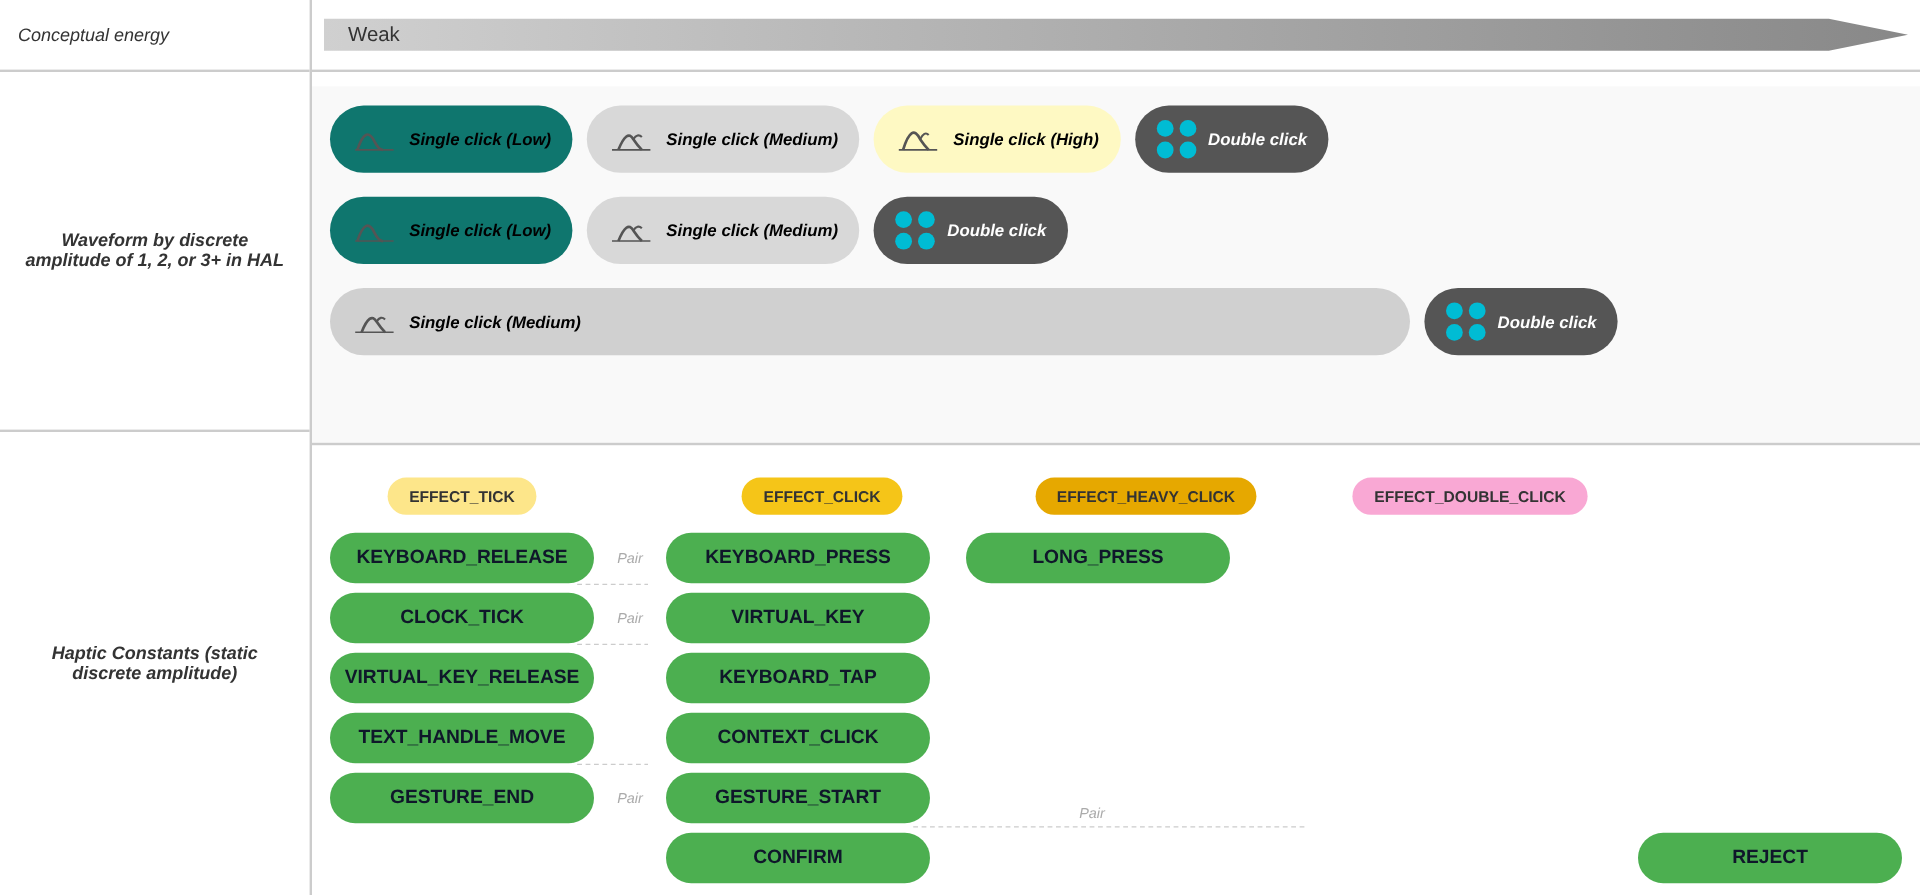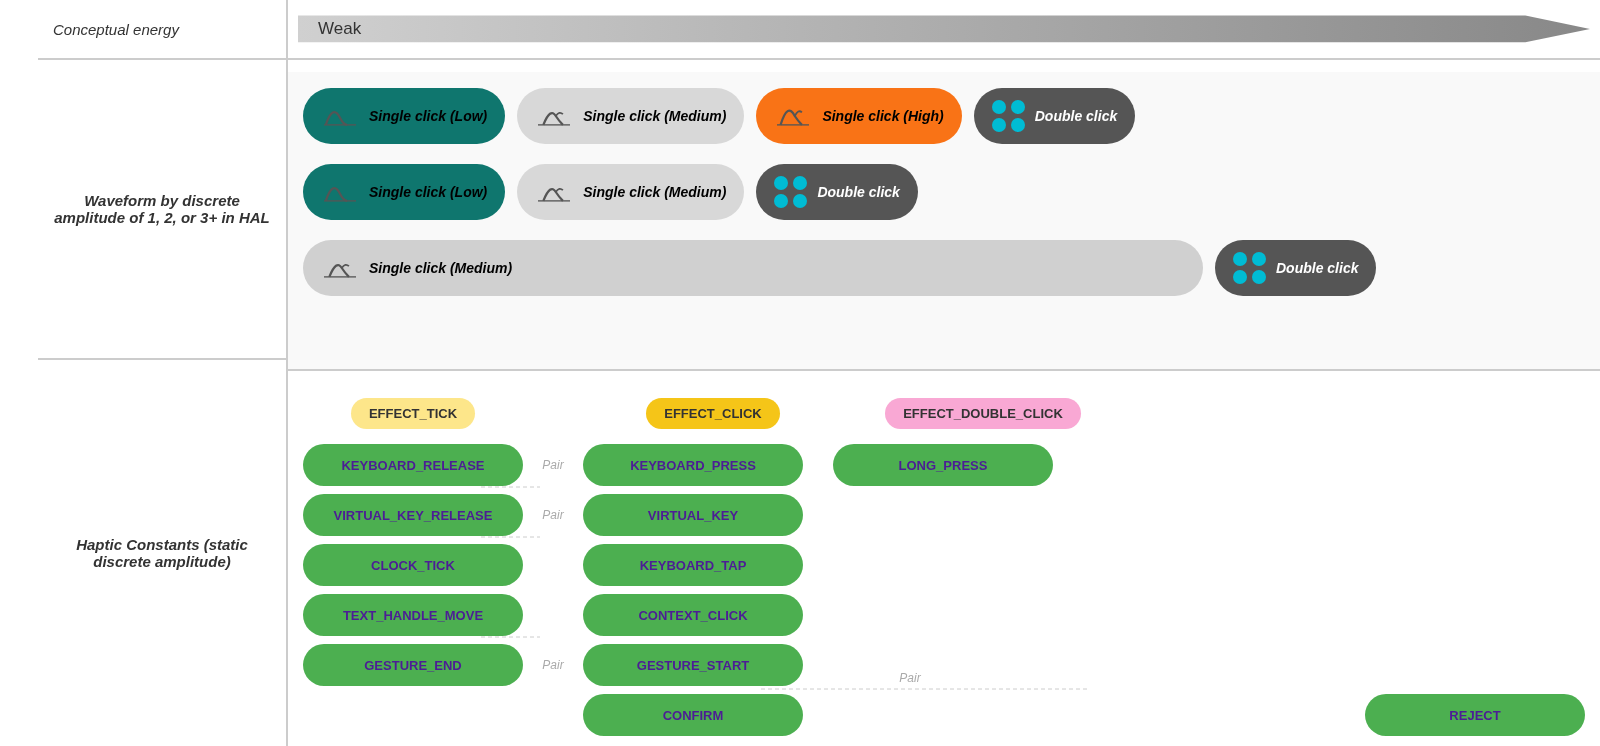--- a/index.html
+++ b/index.html
@@ -13,25 +13,24 @@
     }
 
     .main-container {
       display: flex;
       width: 1600px;
       height: 746px;
     }
 
     
     .left-labels {
-      width: 288px;
+      width: 260px;
       display: flex;
       flex-direction: column;
       border-right: 2px solid #ccc;
-      padding-left: 38px;
     }
 
     .label-top {
       height: 60px;
       display: flex;
       align-items: center;
       padding: 10px 15px;
       font-size: 15px;
       color: #333;
       border-bottom: 2px solid #ccc;
@@ -234,25 +233,25 @@
       color: #333;
     }
 
     .effect-dark-yellow {
       background: #f9a8d4;
       color: #333;
     }
 
     .green-btn {
       background: #4caf50;
-      color: #4c1d95;
+      color: #0f172a;
       border-radius: 25px;
       padding: 10px 18px;
       font-weight: bold;
-      font-size: 13px;
+      font-size: 16px;
       text-align: center;
       white-space: nowrap;
       display: flex;
       align-items: center;
       justify-content: center;
       min-height: 42px;
     }
 
     
     svg.wave-svg {
@@ -300,21 +299,21 @@
           <div class="wave-icon">
             <svg class="wave-svg" viewBox="0 0 40 36" fill="none" xmlns="http://www.w3.org/2000/svg">
               <path d="M8 28 Q16 8 22 18 Q26 24 30 28" stroke="#555" stroke-width="2.5" fill="none"></path>
               <path d="M22 18 Q26 12 30 16" stroke="#555" stroke-width="2" fill="none"></path>
               <line x1="2" y1="28" x2="38" y2="28" stroke="#555" stroke-width="1.5"></line>
             </svg>
           </div>
           <span class="waveform-label">Single click (Medium)</span>
         </div>
 
-        <div class="waveform-pill" style="background:#f97316;">
+        <div class="waveform-pill" style="background:#fef9c3;">
           <div class="wave-icon">
             <svg class="wave-svg" viewBox="0 0 40 36" fill="none" xmlns="http://www.w3.org/2000/svg">
               <path d="M6 28 Q14 2 22 18 Q26 24 30 28" stroke="#555" stroke-width="2.5" fill="none"></path>
               <path d="M22 18 Q26 10 30 14" stroke="#555" stroke-width="2" fill="none"></path>
               <line x1="2" y1="28" x2="38" y2="28" stroke="#555" stroke-width="1.5"></line>
             </svg>
           </div>
           <span class="waveform-label">Single click (High)</span>
         </div>
 
@@ -404,31 +403,34 @@
     <div class="haptic-section">
 
       <div class="effects-row">
         <div style="width:220px;display:flex;justify-content:center;align-items:center;">
           <div class="effect-badge effect-light-yellow">EFFECT_TICK</div>
         </div>
         <div style="width:220px;display:flex;justify-content:center;margin-left:60px;">
           <div class="effect-badge effect-yellow">EFFECT_CLICK</div>
         </div>
         <div style="width:220px;display:flex;justify-content:center;margin-left:30px;">
+          <div class="effect-badge effect-yellow" style="background:#e6a800;">EFFECT_HEAVY_CLICK</div>
+        </div>
+        <div style="width:220px;display:flex;justify-content:center;margin-left:30px;">
           <div class="effect-badge effect-dark-yellow">EFFECT_DOUBLE_CLICK</div>
         </div>
       </div>
 
       <div style="display:flex;gap:0;position:relative;flex:1;">
 
         <div style="width:220px;display:flex;flex-direction:column;gap:8px;position:relative;">
 
           <div class="green-btn">KEYBOARD_RELEASE</div>
+          <div class="green-btn">CLOCK_TICK</div>
           <div class="green-btn">VIRTUAL_KEY_RELEASE</div>
-          <div class="green-btn">CLOCK_TICK</div>
           <div class="green-btn">TEXT_HANDLE_MOVE</div>
           <div class="green-btn">GESTURE_END</div>
         </div>
 
         <div style="width:60px;display:flex;flex-direction:column;gap:8px;align-items:center;justify-content:flex-start;padding-top:0;">
           <div style="height:42px;display:flex;align-items:center;font-size:12px;color:#aaa;font-style:italic;">Pair</div>
           <div style="height:42px;display:flex;align-items:center;font-size:12px;color:#aaa;font-style:italic;">Pair</div>
           <div style="height:42px;display:flex;align-items:center;"></div>
           <div style="height:42px;display:flex;align-items:center;"></div>
           <div style="height:42px;display:flex;align-items:center;font-size:12px;color:#aaa;font-style:italic;">Pair</div>

